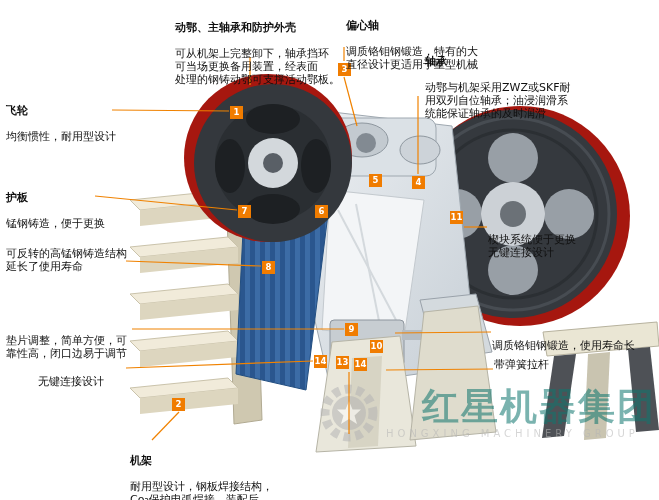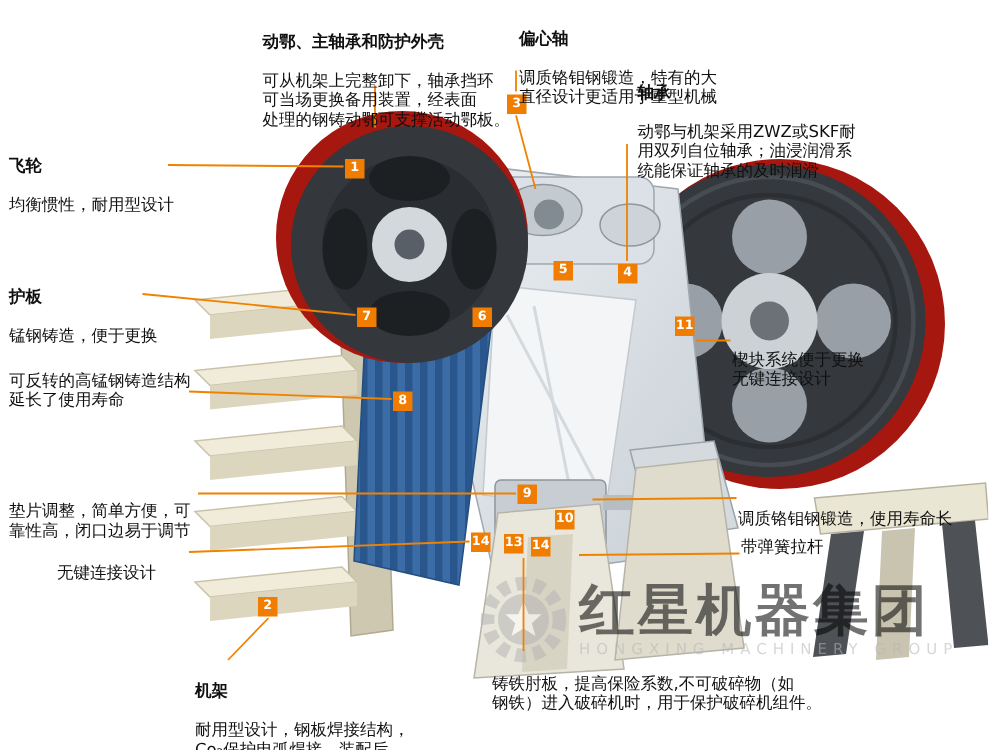--- a/index.html
+++ b/index.html
@@ -11,21 +11,21 @@
   .note .t { font-weight:bold; }
   .badge {
     position:absolute; width:13px; height:13px; background:#f07c00; color:#fff;
     font-size:8.5px; font-weight:bold; display:flex; align-items:center; justify-content:center;
     line-height:1;
   }
   .watermark {
     position:absolute; left:318px; top:382px; display:flex; align-items:center;
     gap:6px; opacity:0.55; pointer-events:none;
   }
-  .wm-cn { font-size:37px; font-weight:bold; color:#000000; letter-spacing:2px; line-height:1.1; }
+  .wm-cn { font-size:37px; font-weight:bold; color:#0f766e; letter-spacing:2px; line-height:1.1;margin-left:36px; }
   .wm-en { font-size:10px; color:#b5b5b5; letter-spacing:4px; margin-top:1px; }
 </style>
 </head>
 <body>
 
 <div class="stage">
 
   <svg class="layer" width="659" height="500" viewBox="0 0 659 500">
     <defs>
       <pattern id="jawstripes" width="10" height="10" patternUnits="userSpaceOnUse">
@@ -207,24 +207,20 @@
     <div>无键连接设计</div>
   </div>
 
   <div class="note" style="left:130px; top:441px; width:175px;">
     <div class="t">机架</div>
     <div>耐用型设计，钢板焊接结构，
 Co₂保护电弧焊接，装配后
 去应力处理</div>
   </div>
 
-  <div class="note" style="left:328px; top:436px; width:240px;">
-    <div>铸铁肘板，提高保险系数,不可破碎物（如
-钢铁）进入破碎机时，用于保护破碎机组件。</div>
-  </div>
 
   <div class="note" style="left:488px; top:220px; width:125px;">
     <div>楔块系统便于更换
 无键连接设计</div>
   </div>
 
   <div class="note" style="left:492px; top:326px; width:165px;">
     <div>调质铬钼钢锻造，使用寿命长</div>
   </div>
 

